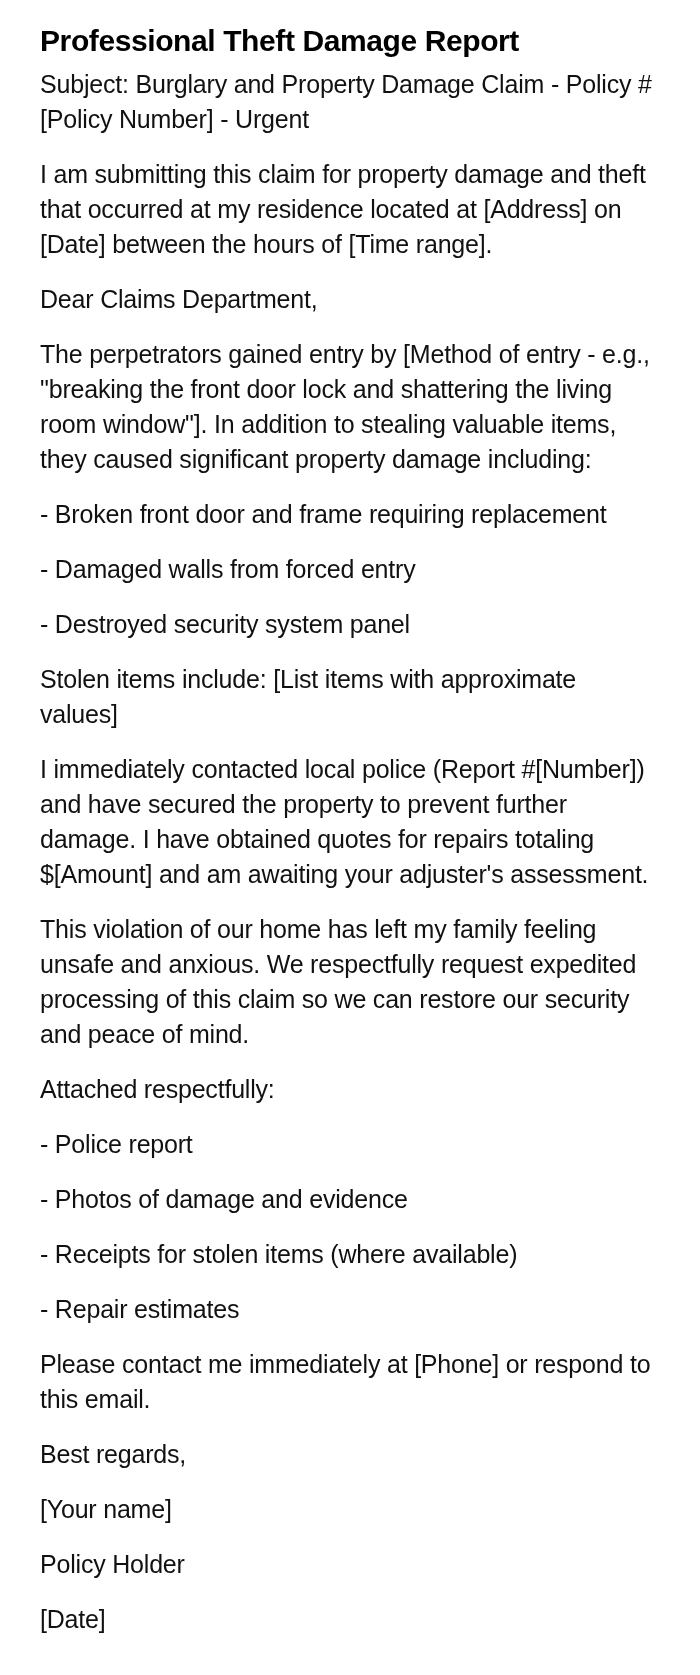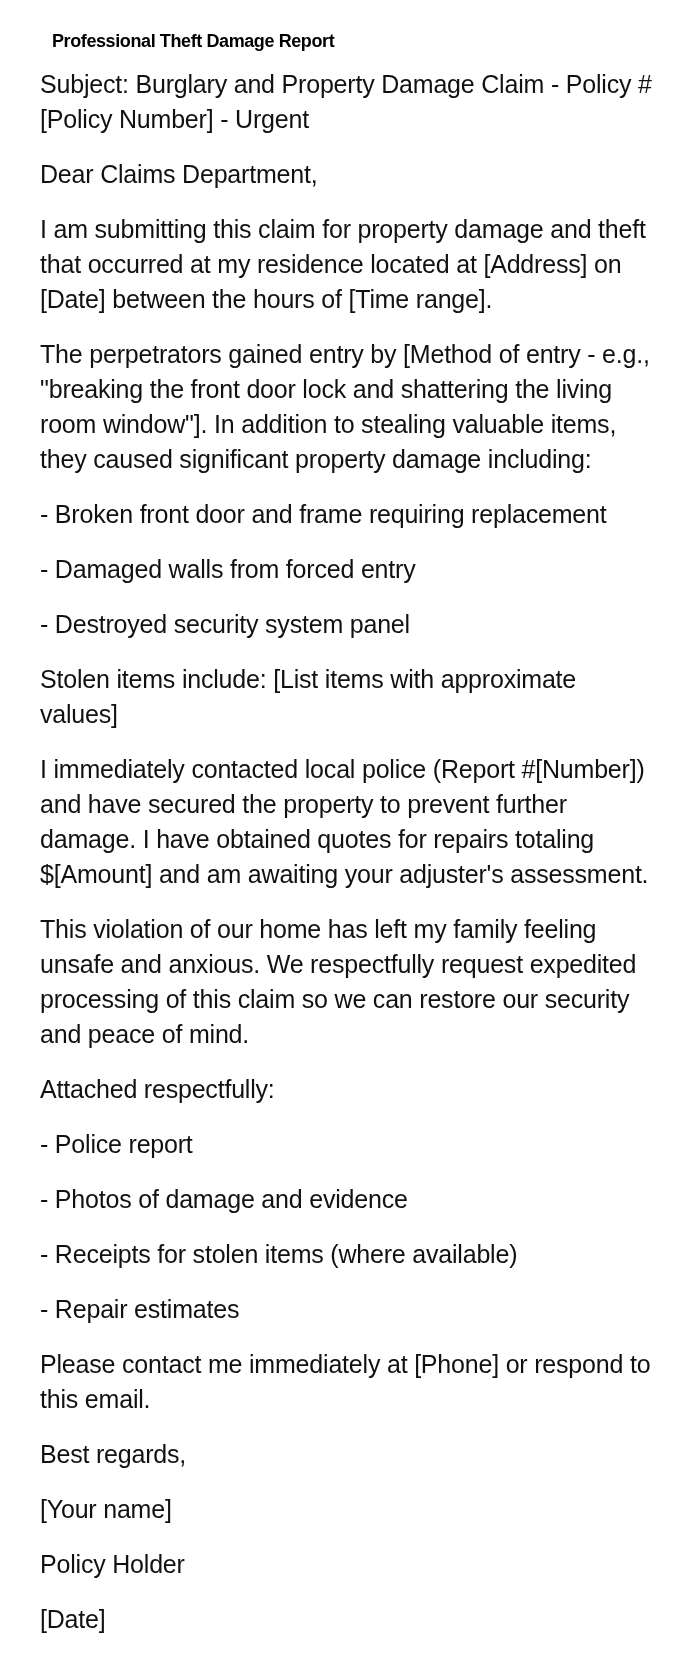--- a/index.html
+++ b/index.html
@@ -9,42 +9,42 @@
       overflow: hidden;
       font-family: "Liberation Sans", sans-serif;
       color: #111111;
     }
     .doc {
       position: relative;
       padding: 24px 40px 0 40px;
       width: 620px;
     }
     .title {
-      font-size: 18px;
+      font-size: 30px;
       font-weight: bold;
       line-height: 34px;
-      margin: 0 0 9px 12px;
+      margin: 0 0 9px 0;
       letter-spacing: -0.4px;
       color: #000000;
     }
     .para {
       font-size: 25px;
       line-height: 35px;
       margin: 0 0 20px 0;
       letter-spacing: -0.2px;
     }
   </style>
 </head>
 <body>
 
 <div class="doc">
   <h1 class="title">Professional Theft Damage Report</h1>
   <p class="para">Subject: Burglary and Property Damage Claim - Policy #[Policy Number] - Urgent</p>
+  <p class="para">I am submitting this claim for property damage and theft that occurred at my residence located at [Address] on [Date] between the hours of [Time range].</p>
   <p class="para">Dear Claims Department,</p>
-  <p class="para">I am submitting this claim for property damage and theft that occurred at my residence located at [Address] on [Date] between the hours of [Time range].</p>
   <p class="para">The perpetrators gained entry by [Method of entry - e.g., "breaking the front door lock and shattering the living room window"]. In addition to stealing valuable items, they caused significant property damage including:</p>
   <p class="para">- Broken front door and frame requiring replacement</p>
   <p class="para">- Damaged walls from forced entry</p>
   <p class="para">- Destroyed security system panel</p>
   <p class="para">Stolen items include: [List items with approximate values]</p>
   <p class="para">I immediately contacted local police (Report #[Number]) and have secured the property to prevent further damage. I have obtained quotes for repairs totaling $[Amount] and am awaiting your adjuster's assessment.</p>
   <p class="para">This violation of our home has left my family feeling unsafe and anxious. We respectfully request expedited processing of this claim so we can restore our security and peace of mind.</p>
   <p class="para">Attached respectfully:</p>
   <p class="para">- Police report</p>
   <p class="para">- Photos of damage and evidence</p>

